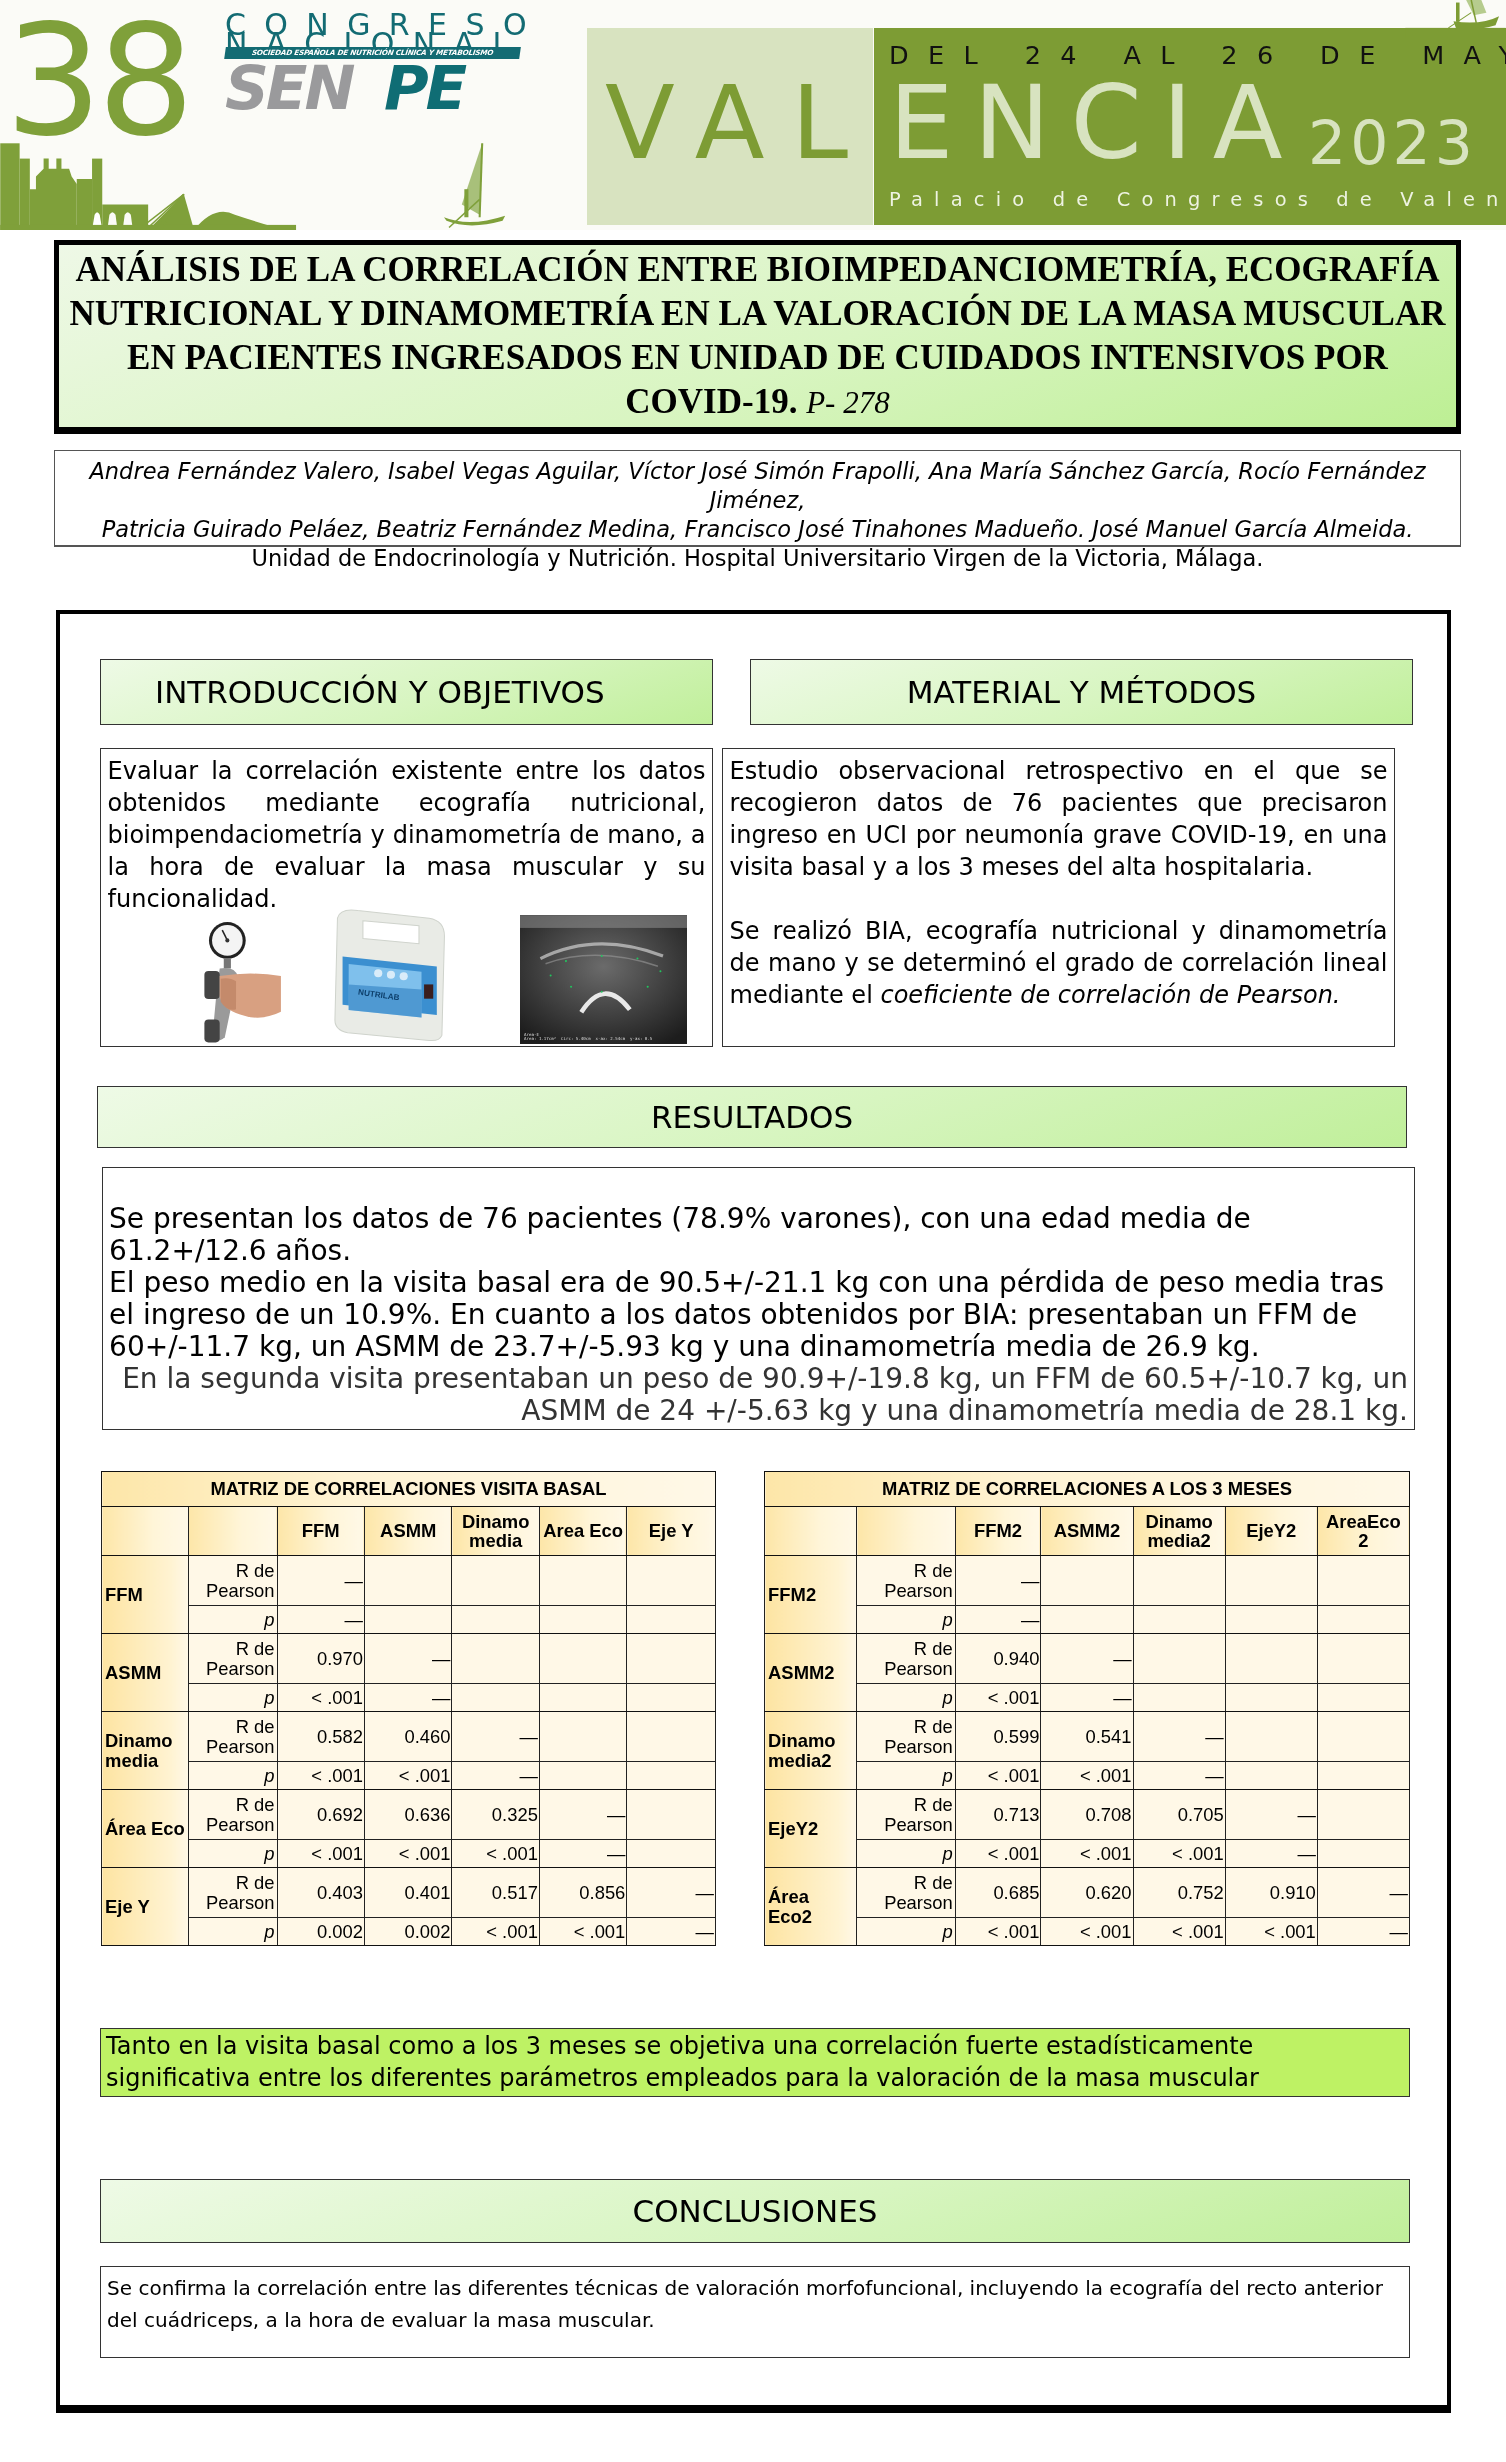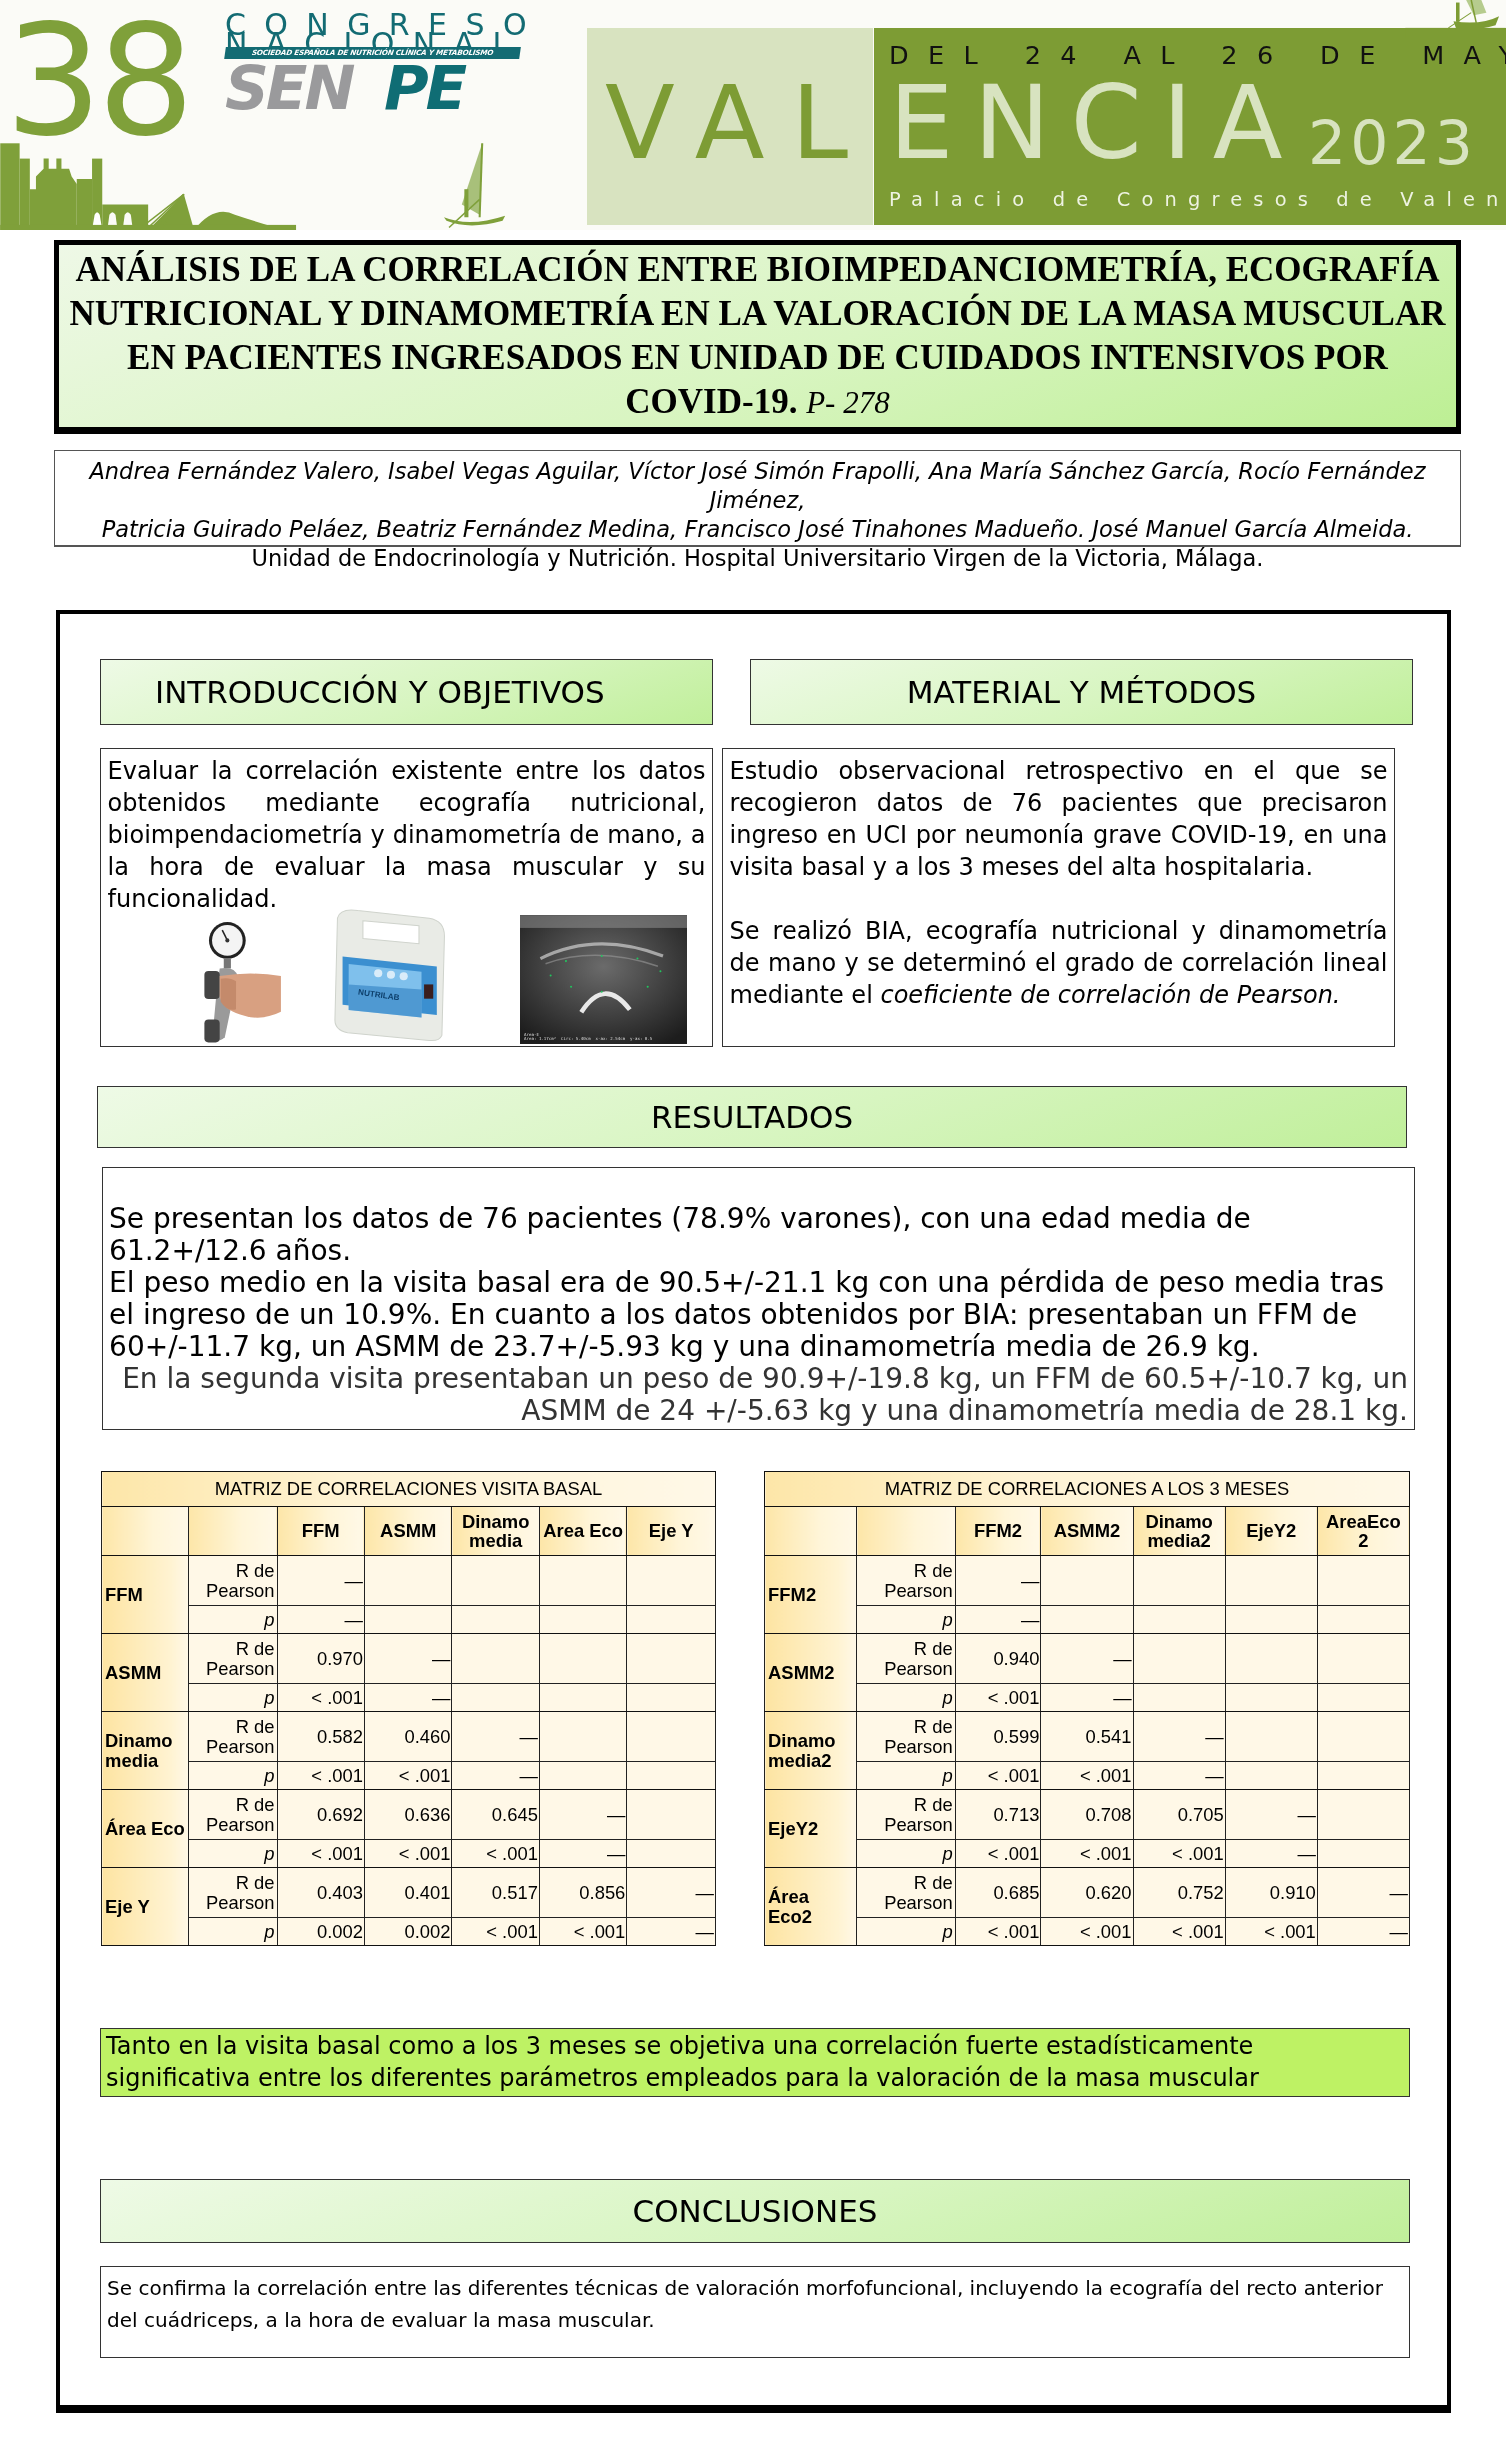--- a/index.html
+++ b/index.html
@@ -59,21 +59,21 @@
   #img-eco { left: 520px; top: 915px; width: 167px; height: 129px; background: #2a2a2a; overflow: hidden; }
   #img-eco-caption { position: absolute; left: 4.1px; bottom: 2px; font-family: "DejaVu Sans Mono", monospace; font-size: 4.1px; color: #ddd; line-height: 4.6px; white-space: pre; }
 
   #results-head { left: 97px; top: 1086px; width: 1310px; height: 62px; justify-content: center; }
   #results-body { left: 102px; top: 1167px; width: 1313px; height: 263px; padding: 35px 6.1px 0 6.1px; font-size: 28px; line-height: 32px; }
   #results-body .gray { color: #333; text-align: right; }
 
   
   .corr-table { position: absolute; border-collapse: collapse; font-family: "Liberation Sans", sans-serif; background: #fff8e7; }
   .corr-table td, .corr-table th { border: 1px solid #222; padding: 0 2px; font-size: 18.4px; line-height: 19.4px; }
-  .corr-table .ttl { height: 35px; text-align: center; font-weight: normal; font-size: 18.4px; border: 1.5px solid #111;
+  .corr-table .ttl { height: 35px; text-align: center; font-weight: bold; font-size: 18.4px; border: 1.5px solid #111;
     background: linear-gradient(90deg, #fde6a8 0%, #fff3d4 40%, #fff8e7 100%); }
   .corr-table .colh { height: 49px; text-align: center; font-weight: bold; border-bottom: 1.5px solid #111;
     background: linear-gradient(90deg, #fde6a8 0%, #fff5d8 60%, #fff8e7 100%); }
   .corr-table .rowh { font-weight: bold; vertical-align: middle; text-align: left; padding-left: 3.1px;
     background: linear-gradient(90deg, #fde4a2 0%, #fff3d2 80%, #fff8e7 100%); border-bottom: 1.5px solid #111; }
   .corr-table .stat { text-align: right; vertical-align: middle; padding-left: 3.1px; }
   .corr-table .stat.p { font-style: italic; }
   .corr-table .num { text-align: right; vertical-align: middle; padding-right: 1px; }
   .corr-table tr.rrow td { height: 50px; }
   .corr-table tr.prow td { height: 28px; }
@@ -313,21 +313,21 @@
         <td class="num">&lt; .001</td>
         <td class="num">—</td>
         <td class="num"></td>
         <td class="num"></td>
       </tr>
       <tr class="rrow">
         <td class="rowh" rowspan="2">Área Eco</td>
         <td class="stat">R de Pearson</td>
         <td class="num">0.692</td>
         <td class="num">0.636</td>
-        <td class="num">0.645</td>
+        <td class="num">0.325</td>
         <td class="num">—</td>
         <td class="num"></td>
       </tr>
       <tr class="prow">
         <td class="stat p">p</td>
         <td class="num">&lt; .001</td>
         <td class="num">&lt; .001</td>
         <td class="num">&lt; .001</td>
         <td class="num">—</td>
         <td class="num"></td>

